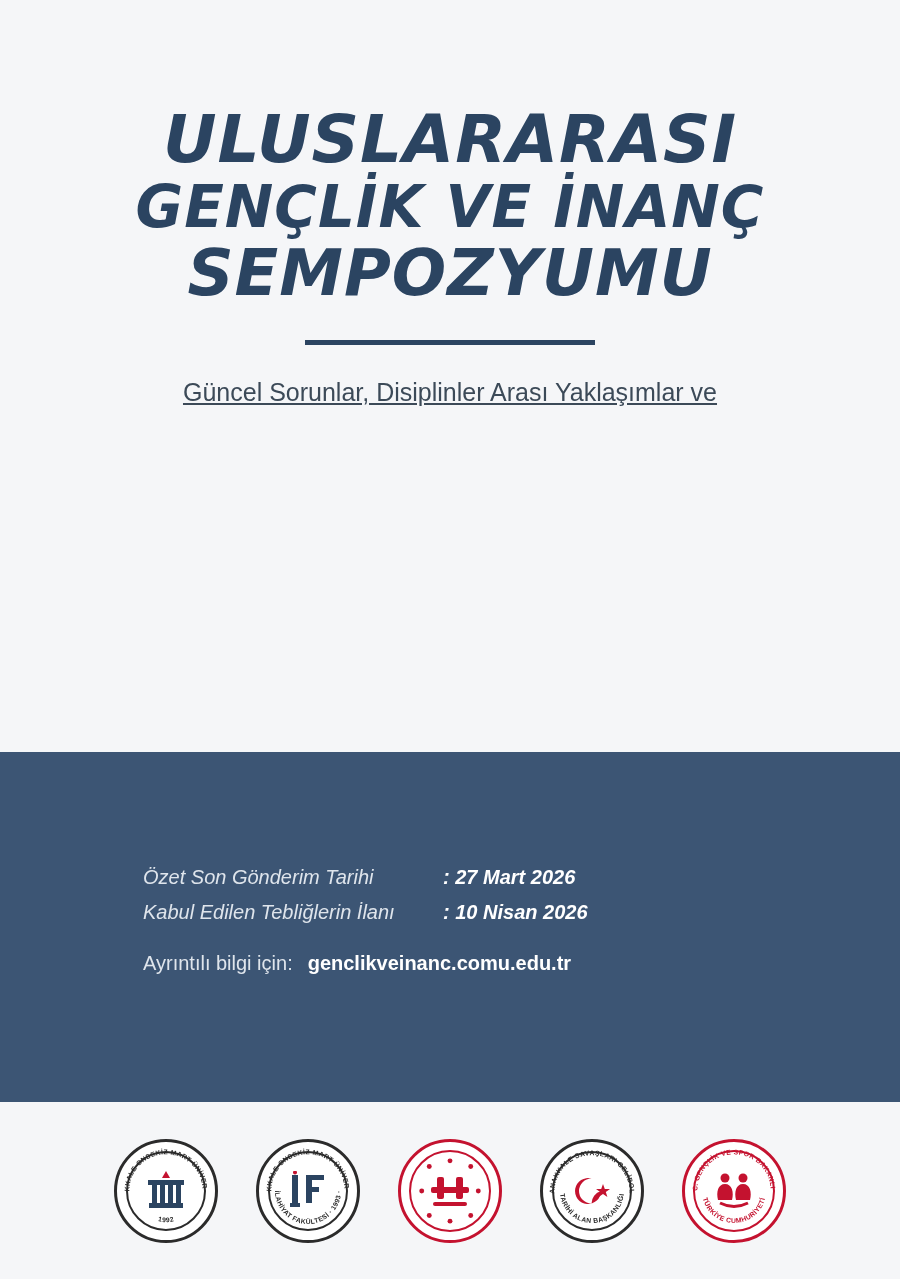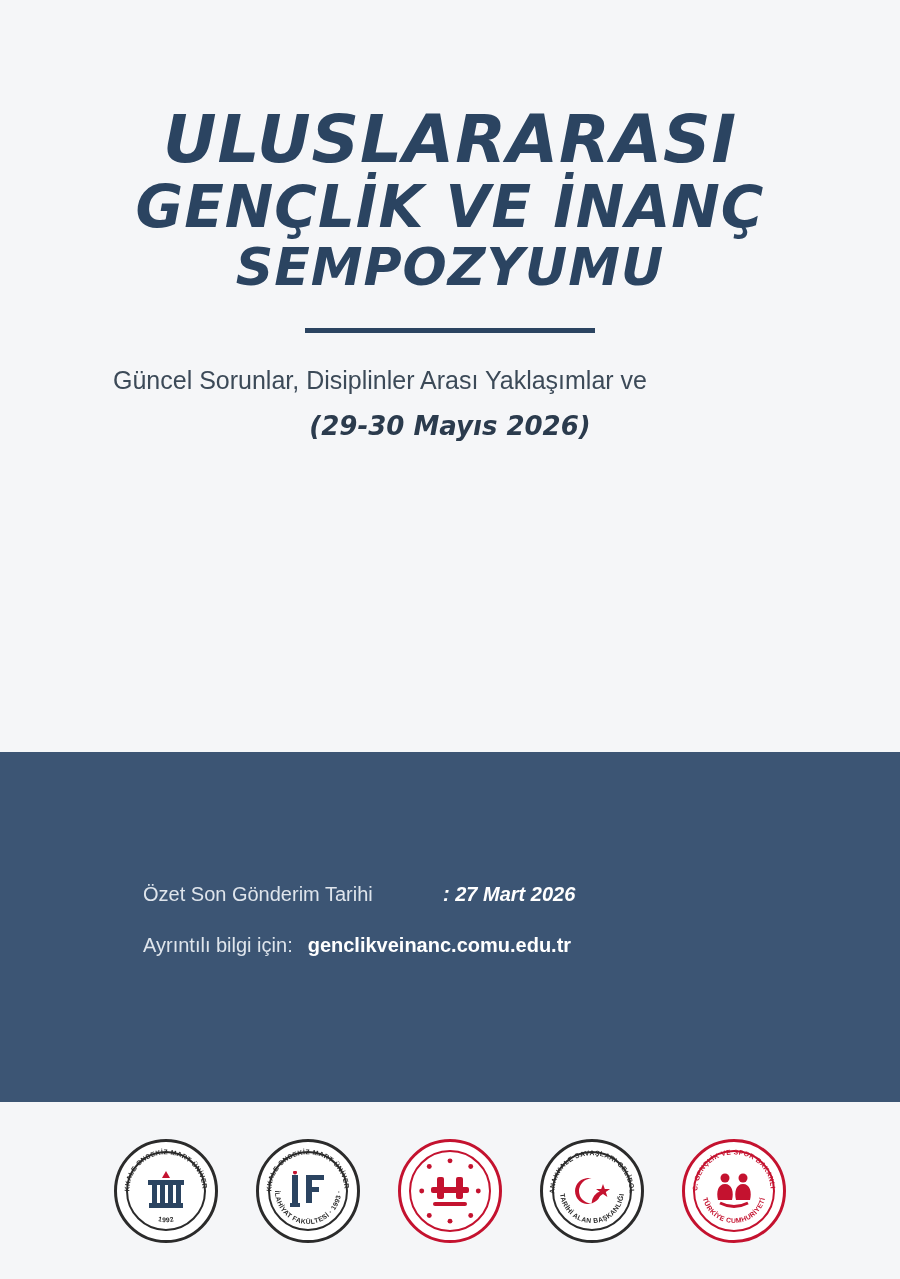--- a/index.html
+++ b/index.html
@@ -22,56 +22,58 @@
     flex-direction: column;
   }
 
   
   .top-section {
     position: relative;
     height: 752px;
     background: #f5f6f8;
     display: flex;
     flex-direction: column;
+    align-items: center;
   }
 
   .title-block {
     margin-top: 108px;
     width: 100%;
     text-align: center;
     color: #2d4763;
   }
   .title-line {
     font-family: "DejaVu Sans", sans-serif;
     font-weight: bold;
     font-style: italic;
     letter-spacing: 1px;
     line-height: 0.98;
     color: #2b4461;
     white-space: nowrap;
   }
   .title-line-1 { font-size: 66px; }
   .title-line-2 { font-size: 58px; margin-top: 6px; }
-  .title-line-3 { font-size: 52px; margin-top: 6px; }
+  .title-line-3 { font-size: 64px; margin-top: 6px; }
 
   .divider {
     width: 290px;
     height: 5px;
     background: #2b4461;
     margin: 36px auto 0 auto;
   }
 
   .subtitle {
     margin-top: 30px;
     width: 760px;
     text-align: center;
     color: #3c4a58;
     font-size: 25px;
     line-height: 1.42;
     font-family: "Liberation Sans", sans-serif;
+    text-decoration: underline;
   }
   .dates {
     margin-top: 12px;
     text-align: center;
     font-size: 26px;
     font-weight: bold;
     font-style: italic;
     color: #2b3b4d;
     font-family: "DejaVu Sans", sans-serif;
   }
@@ -93,20 +95,21 @@
     align-items: baseline;
     font-size: 20px;
     line-height: 1.0;
     margin-bottom: 15px;
     white-space: nowrap;
   }
   .info-label {
     color: #dfe5ec;
     font-weight: normal;
     font-family: "Liberation Sans", sans-serif;
+    font-style: italic;
   }
   .info-label.w1 { width: 300px; }
   .info-value {
     font-weight: bold;
     color: #ffffff;
     font-family: "Liberation Sans", sans-serif;
     font-style: italic;
   }
   .info-row.link {
     margin-top: 6px;
@@ -209,31 +212,34 @@
       <div class="title-line title-line-2">GENÇLİK VE İNANÇ</div>
       <div class="title-line title-line-3">SEMPOZYUMU</div>
     </div>
 
     <div class="divider"></div>
 
     <div class="subtitle">
       <div>Güncel Sorunlar, Disiplinler Arası Yaklaşımlar ve</div>
     </div>
 
-    <div class="dates">(29-30 Mayıs 2026)</div>
   </div>
 
   <div class="navy-band">
     <div class="info-list">
 
       <div class="info-row">
         <span class="info-label w1">Özet Son Gönderim Tarihi</span>
         <span class="info-value"><span>:</span>&nbsp;<span>27 Mart 2026</span></span>
       </div>
 
+      <div class="info-row">
+        <span class="info-label w1">Kabul Edilen Tebliğlerin İlanı</span>
+        <span class="info-value"><span>:</span>&nbsp;<span>10 Nisan 2026</span></span>
+      </div>
 
       <div class="info-row link">
         <span class="link-label">Ayrıntılı bilgi için:</span>
         <span class="link-value">genclikveinanc.comu.edu.tr</span>
       </div>
 
     </div>
   </div>
 
   <div class="logo-strip">

